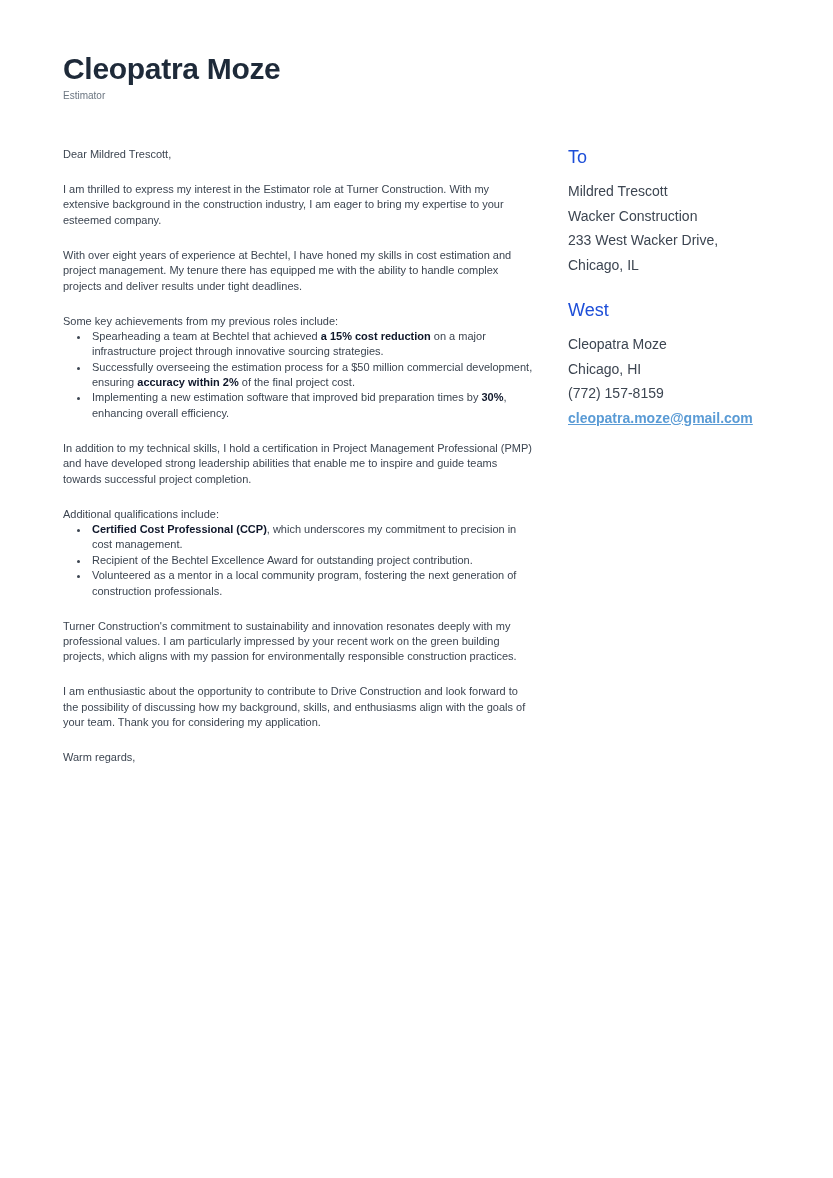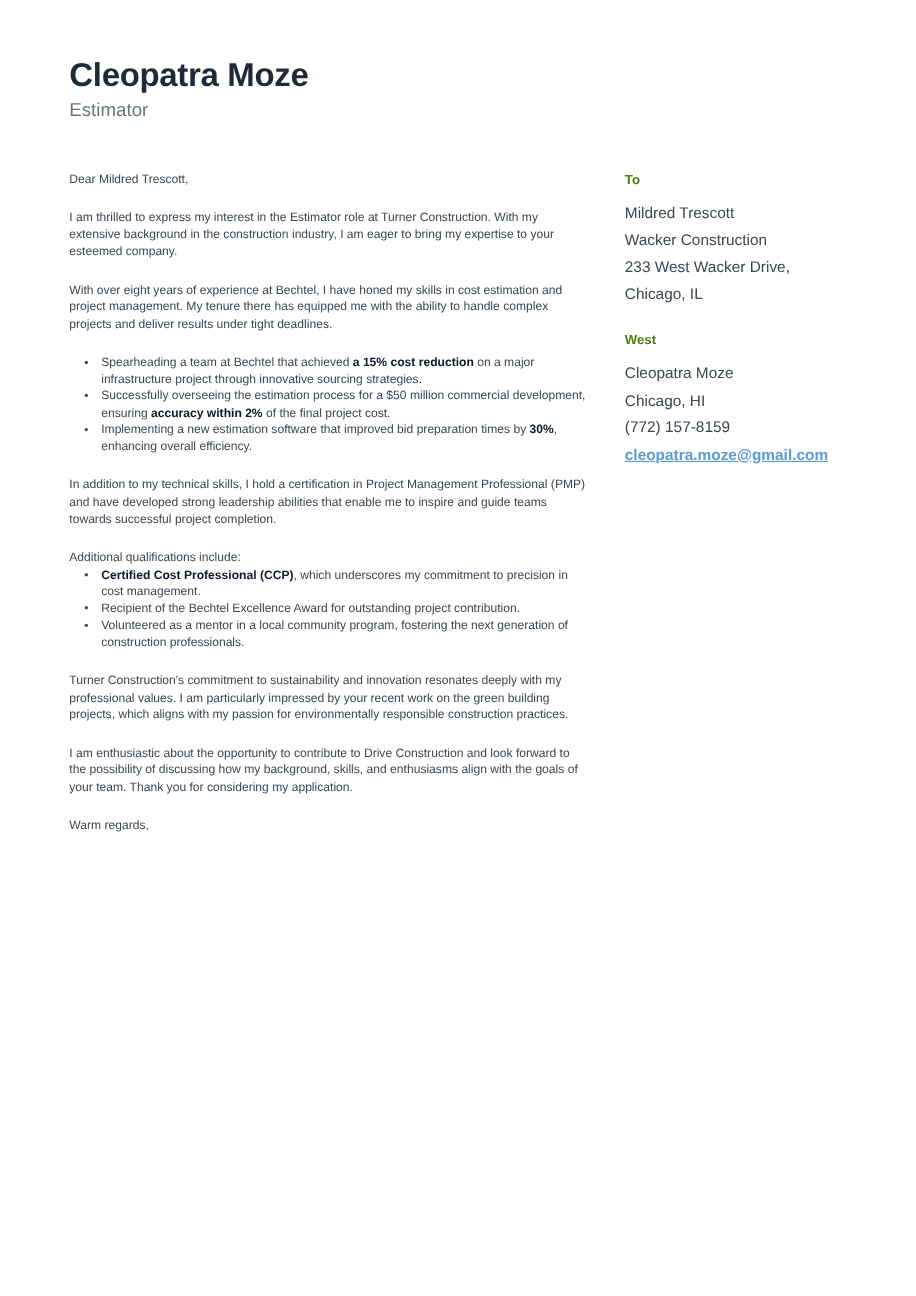--- a/index.html
+++ b/index.html
@@ -18,21 +18,21 @@
   }
   .doc-header { margin-bottom: 46px; }
   .doc-name {
     font-size: 30px;
     font-weight: 700;
     color: #1e2a39;
     letter-spacing: -0.3px;
     line-height: 1.1;
   }
   .doc-role {
-    font-size: 17px;
+    font-size: 10px;
     color: #6b7580;
     margin-top: 5px;
   }
   .columns {
     display: flex;
     align-items: flex-start;
   }
   .letter-col {
     width: 472px;
     flex: 0 0 472px;
@@ -51,23 +51,23 @@
   .letter-col strong {
     font-weight: 700;
     color: #0f172a;
   }
   .side-col {
     margin-left: 33px;
     width: 213px;
     font-size: 14px;
   }
   .side-heading {
-    font-size: 12px;
-    font-weight: 700;
-    color: #4d7c0f;
+    font-size: 18px;
+    font-weight: 400;
+    color: #1d4ed8;
     margin-bottom: 11px;
   }
   .side-heading.from-heading { margin-top: 23px; }
   .side-line {
     line-height: 24.5px;
     color: #3c4551;
   }
   .side-email a {
     color: #5a9bd5;
     text-decoration: underline;
@@ -84,20 +84,21 @@
     <div class="doc-name">Cleopatra Moze</div>
     <div class="doc-role">Estimator</div>
   </div>
 
   <div class="columns">
 
     <div class="letter-col">
         <p>Dear Mildred Trescott,</p>
         <p>I am thrilled to express my interest in the Estimator role at Turner Construction. With my extensive background in the construction industry, I am eager to bring my expertise to your esteemed company.</p>
         <p>With over eight years of experience at Bechtel, I have honed my skills in cost estimation and project management. My tenure there has equipped me with the ability to handle complex projects and deliver results under tight deadlines.</p>
+        <p class="tight">Some key achievements from my previous roles include:</p>
         <ul>
           <li>Spearheading a team at Bechtel that achieved <strong>a 15% cost reduction</strong> on a major infrastructure project through innovative sourcing strategies.</li>
           <li>Successfully overseeing the estimation process for a $50 million commercial development, ensuring <strong>accuracy within 2%</strong> of the final project cost.</li>
           <li>Implementing a new estimation software that improved bid preparation times by <strong>30%</strong>, enhancing overall efficiency.</li>
         </ul>
         <p>In addition to my technical skills, I hold a certification in Project Management Professional (PMP) and have developed strong leadership abilities that enable me to inspire and guide teams towards successful project completion.</p>
         <p class="tight">Additional qualifications include:</p>
         <ul>
           <li><strong>Certified Cost Professional (CCP)</strong>, which underscores my commitment to precision in cost management.</li>
           <li>Recipient of the Bechtel Excellence Award for outstanding project contribution.</li>

